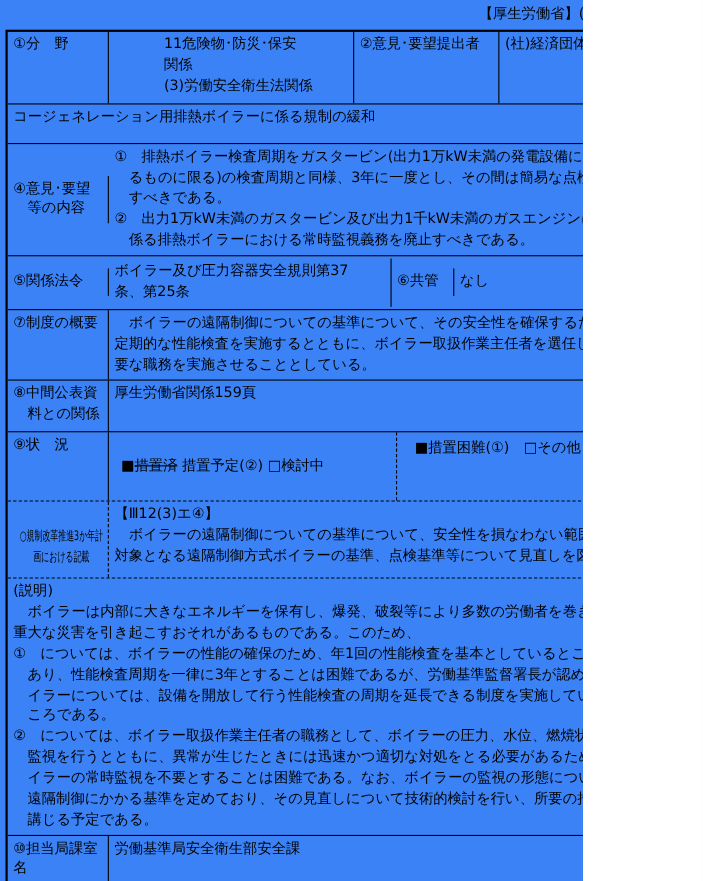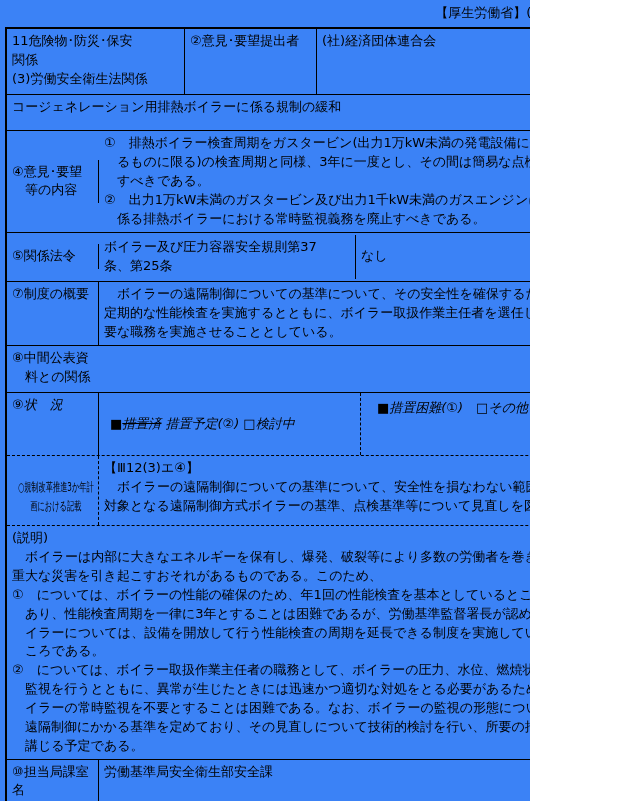--- a/index.html
+++ b/index.html
@@ -45,30 +45,30 @@
     box-sizing: border-box;
     white-space: pre-line;
     overflow: hidden;
   }
   .cell:last-child { border-right: none; }
   .cell.dashed-right { border-right: 1px dashed #000000; }
   .label-col { width: 92px; flex: 0 0 92px; }
   .grow { flex: 1 1 auto; }
 
   .r1 { min-height: 66px; }
-  .r1 .c2 { width: 178px; flex: 0 0 178px; }
+  .r1 .c2 { width: 178px; flex: 0 0 178px; margin-left: 45px; }
   .r1 .c3 { width: 132px; flex: 0 0 132px; }
   .r2 { min-height: 36px; }
   .r3 { min-height: 102px; align-items: center; }
   .r4 { min-height: 49px; align-items: center; }
   .r4 .c2 { width: 257px; flex: 0 0 257px; }
   .r4 .c3 { width: 57px; flex: 0 0 57px; }
   .r5 { min-height: 64px; }
   .r6 { min-height: 47px; }
-  .r7 { min-height: 56px; font-style: italic; }
+  .r7 { min-height: 56px; }
   .r7 .left { width: 262px; flex: 0 0 262px; padding-left: 11px; }
   .r7 .right { padding-left: 16px; padding-top: 6px; }
   .r8 { min-height: 70px; }
   .r9 { min-height: 220px; align-items: center; }
   .r10 { min-height: 32px; }
 
   .status-line { white-space: pre; }
   .strike { text-decoration: line-through; }
 
   .squeeze-wrap { width: 82px; overflow: visible; }
@@ -86,20 +86,21 @@
 </head>
 <body>
 
 <div class="page">
 
   <div class="doc-header">【厚生労働省】(№.　　　　　)</div>
 
   <div class="form-table">
 
     <div class="row r1">
+      <div class="cell label-col">①分　野</div>
       <div class="cell c2">11危険物･防災･保安
 関係
 (3)労働安全衛生法関係</div>
       <div class="cell c3">②意見･要望提出者</div>
       <div class="cell grow">(社)経済団体連合会</div>
     </div>
 
     <div class="row r2">
       <div class="cell grow">コージェネレーション用排熱ボイラーに係る規制の緩和</div>
       <div class="cell label-col">③項　目</div>
@@ -112,34 +113,35 @@
 　るものに限る)の検査周期と同様、3年に一度とし、その間は簡易な点検と
 　すべきである。
 ②　出力1万kW未満のガスタービン及び出力1千kW未満のガスエンジンに
 　係る排熱ボイラーにおける常時監視義務を廃止すべきである。</div>
     </div>
 
     <div class="row r4">
       <div class="cell label-col">⑤関係法令</div>
       <div class="cell c2">ボイラー及び圧力容器安全規則第37
 条、第25条</div>
+      <div class="cell c3">⑥共管</div>
       <div class="cell grow">なし</div>
-      <div class="cell c3">⑥共管</div>
     </div>
 
     <div class="row r5">
       <div class="cell label-col">⑦制度の概要</div>
       <div class="cell grow">　ボイラーの遠隔制御についての基準について、その安全性を確保するために、
 定期的な性能検査を実施するとともに、ボイラー取扱作業主任者を選任し、必
 要な職務を実施させることとしている。</div>
     </div>
 
     <div class="row r6">
       <div class="cell label-col">⑧中間公表資
 　料との関係</div>
+      <div class="cell grow">厚生労働省関係159頁</div>
     </div>
 
     <div class="row r7 dashed-bottom">
       <div class="cell label-col">⑨状　況</div>
       <div class="cell left dashed-right">
         <div class="status-line"><span>■</span><span class="strike">措置済</span><span> 措置予定(②) □検討中</span></div>
       </div>
       <div class="cell grow right">■措置困難(①)　□その他</div>
     </div>
 

